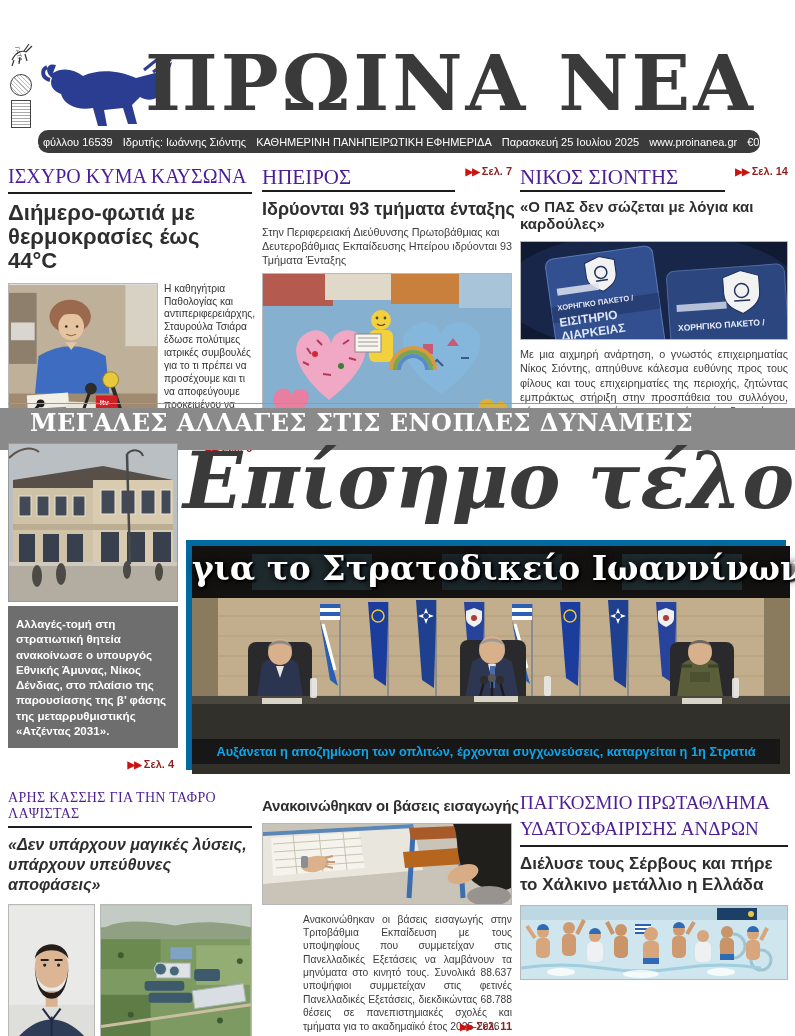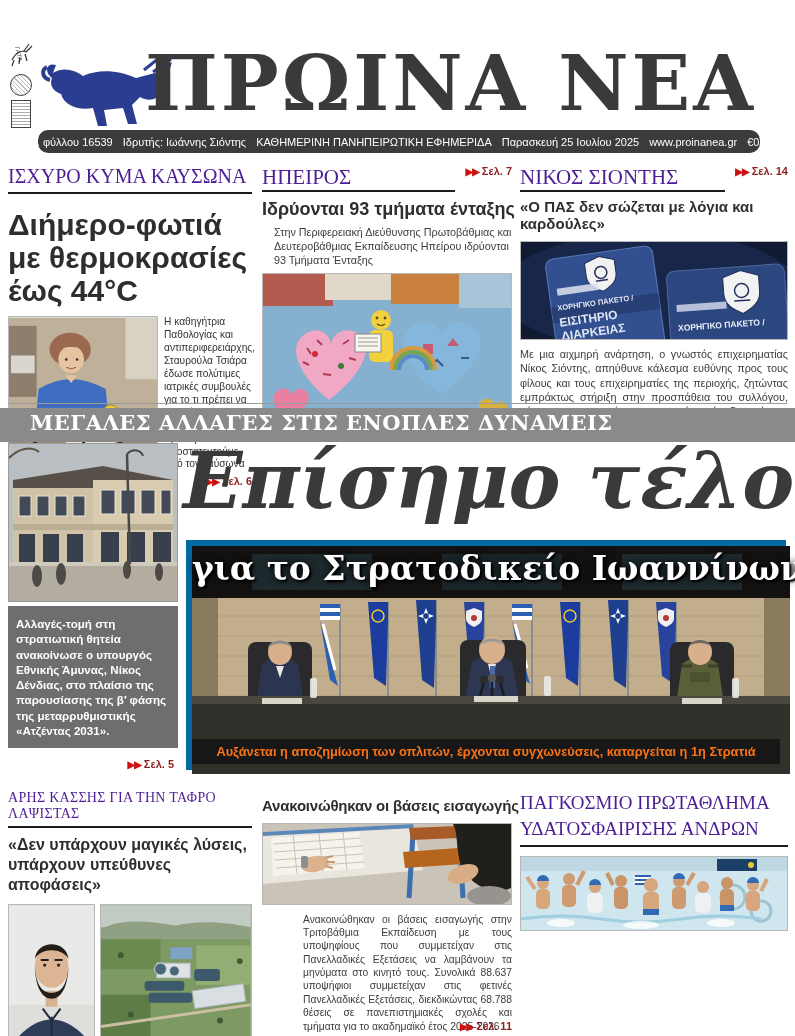--- a/index.html
+++ b/index.html
@@ -27,59 +27,59 @@
   .kicker-row{display:flex;justify-content:space-between;align-items:flex-start;}
   .kicker-row .kicker{flex:1;border-bottom:2px solid #1d1d1d;margin-right:10px;}
   .hl{font-weight:bold;color:#2e2e2e;line-height:1.1;}
   .body-txt{color:#3c3c3c;}
   .marker{font-weight:bold;font-size:11px;color:#8d1f1f;white-space:nowrap;}
   .marker .arr{color:#cc1111;font-size:10px;letter-spacing:-1px;margin-right:3px;}
   .ph{display:block;border:1px solid #b8b8b8;background:#ddd;}
   
   .story-tl{left:8px;top:165px;width:244px;}
   .story-tl .kicker{font-size:20px;}
-  .story-tl .hl{font-size:30px;margin-top:14px;}
+  .story-tl .hl{font-size:22px;margin-top:7px;}
   .tl-flex{display:flex;gap:6px;margin-top:9px;}
   .tl-txt{width:88px;font-size:10.2px;line-height:1.27;color:#333;}
   .tl-marker{text-align:right;margin-top:4px;}
   .story-tc{left:262px;top:165px;width:250px;}
   .story-tc .kicker{font-size:21px;}
   .story-tc .hl{font-size:18px;margin-top:8px;white-space:nowrap;}
-  .story-tc .body-txt{font-size:10.8px;line-height:1.3;margin-top:5px;margin-left:12px;}
+  .story-tc .body-txt{font-size:10.8px;line-height:1.3;margin-top:5px;}
   .story-tc .ph{margin-top:6px;}
   .story-tr{left:520px;top:165px;width:268px;}
   .story-tr .kicker{font-size:21px;}
   .story-tr .hl{font-size:15px;margin-top:7px;}
   .story-tr .ph{margin-top:9px;}
   .story-tr .body-txt{font-size:10.8px;line-height:1.32;margin-top:7px;text-align:justify;}
   .top-divider{left:8px;top:403px;width:779px;border-top:1px solid #9a9a9a;height:0;}
   
-  .banner{left:0;top:408px;width:795px;height:34px;background:#8a8a8a;color:#fff;
-     font-family:"DejaVu Serif","Liberation Serif",serif;font-weight:bold;font-size:21px;
+  .banner{left:0;top:408px;width:795px;height:42px;background:#8a8a8a;color:#fff;
+     font-family:"DejaVu Serif","Liberation Serif",serif;font-weight:bold;font-size:24px;
      line-height:30px;padding-left:30px;box-sizing:border-box;letter-spacing:.5px;}
   
   .main-side{left:8px;top:443px;width:170px;}
   .main-side .ph{border:1px solid #9a9a9a;}
   .side-box{margin-top:4px;height:142px;background:#6e6e6e;color:#fff;font-weight:bold;
      font-size:11.6px;line-height:1.32;padding:10px 8px;box-sizing:border-box;overflow:hidden;}
   .side-marker{text-align:right;margin-top:10px;padding-right:4px;}
   .main-hl{left:183px;top:430px;width:608px;height:106px;text-align:center;
      font-family:"DejaVu Serif","Liberation Serif",serif;font-style:italic;font-weight:bold;
      font-size:78px;line-height:102px;color:#3a3a3a;white-space:nowrap;}
   .main-photo{left:186px;top:540px;width:600px;height:230px;border:6px solid #0369a1;box-sizing:border-box;}
   .main-photo svg{display:block;}
   .main-sub{position:absolute;left:0;top:3px;width:100%;text-align:center;color:#fff;
      font-family:"DejaVu Serif","Liberation Serif",serif;font-weight:bold;font-size:33px;
      text-shadow:0 0 8px #000,2px 2px 2px #000;white-space:nowrap;}
   .main-cap{position:absolute;left:0;bottom:0;width:100%;height:25px;background:#171717;
-     color:#f97316;font-weight:bold;font-size:12.8px;line-height:25px;text-align:center;white-space:nowrap;}
+     color:#0ea5e9;font-weight:bold;font-size:12.8px;line-height:25px;text-align:center;white-space:nowrap;}
   
   .story-bl{left:8px;top:790px;width:244px;}
   .story-bl .kicker{font-size:14px;letter-spacing:.3px;}
-  .story-bl .hl{font-size:16px;margin-top:7px;line-height:1.25;}
+  .story-bl .hl{font-size:16px;margin-top:7px;line-height:1.25;font-style:italic;}
   .bl-photos{display:flex;gap:5px;margin-top:9px;}
   .story-bc{left:262px;top:790px;width:250px;}
   .story-bc .kicker{font-size:21px;}
   .story-bc .hl{font-size:15px;margin-top:8px;white-space:nowrap;letter-spacing:-.2px;}
   .story-bc .ph{margin-top:8px;}
   .story-bc .body-txt{font-size:10.3px;line-height:1.3;margin-top:8px;text-align:justify;margin-left:41px;}
   .bc-marker{text-align:right;margin-top:-13px;}
   .story-br{left:520px;top:790px;width:268px;}
   .story-br .kicker{font-size:19px;line-height:1.35;}
   .story-br .hl{font-size:17px;margin-top:7px;line-height:1.22;}
@@ -261,21 +261,21 @@
     <g fill="#4d4a45">
       <ellipse cx="28" cy="132" rx="5" ry="11"></ellipse>
         <ellipse cx="52" cy="130" rx="5" ry="11"></ellipse>
       <ellipse cx="118" cy="126" rx="4" ry="9"></ellipse>
         <ellipse cx="150" cy="128" rx="4" ry="9"></ellipse>
     </g>
     <path d="M0 14 C10 4 22 2 30 8" stroke="#5c5346" stroke-width="2" fill="none"></path>
   </svg>
   <div class="side-box">Αλλαγές-τομή στη στρατιωτική θητεία ανακοίνωσε ο υπουργός Εθνικής Άμυνας, Νίκος Δένδιας, στο πλαίσιο της παρουσίασης της β’ φάσης της μεταρρυθμιστικής «Ατζέντας 2031».</div>
   <div class="marker side-marker">
-    <span class="arr">▶▶</span><span>Σελ. 5</span>
+    <span class="arr">▶▶</span><span>Σελ. 4</span>
   </div>
 </div>
 
 <div class="abs main-hl">Επίσημο τέλος</div>
 
 <div class="abs main-photo">
   <svg width="598" height="228" viewBox="0 0 598 228">
     <rect width="598" height="228" fill="#c2ae8c"></rect>
     <rect x="0" y="0" width="598" height="52" fill="#141210"></rect>
     <rect x="60" y="8" width="120" height="36" fill="#1e2a2e"></rect>
@@ -462,20 +462,21 @@
   <div class="marker bc-marker">
     <span class="arr">▶▶</span><span>Σελ. 11</span>
   </div>
 </div>
 
 <div class="abs story-br">
   <div class="kicker rule">
     <div>ΠΑΓΚΟΣΜΙΟ ΠΡΩΤΑΘΛΗΜΑ</div>
     <div>ΥΔΑΤΟΣΦΑΙΡΙΣΗΣ ΑΝΔΡΩΝ</div>
   </div>
+  <div class="hl">Διέλυσε τους Σέρβους και πήρε το Χάλκινο μετάλλιο η Ελλάδα</div>
   <svg class="ph" width="266" height="73" viewBox="0 0 266 73">
     <rect width="266" height="73" fill="#cfe6ee"></rect>
     <rect x="0" y="0" width="266" height="14" fill="#bdd8e2"></rect>
     <rect x="196" y="2" width="40" height="12" fill="#1b3f66"></rect>
       <circle cx="230" cy="8" r="3" fill="#e8c93e"></circle>
     <circle cx="212" cy="40" r="12" fill="none" stroke="#9fc4d2" stroke-width="3"></circle>
     <circle cx="240" cy="54" r="10" fill="none" stroke="#9fc4d2" stroke-width="3"></circle>
     <path d="M0 62 Q40 56 80 62 T160 62 T240 62" stroke="#9fcede" stroke-width="3" fill="none"></path>
     <g>
       <g transform="translate(22,26)">

